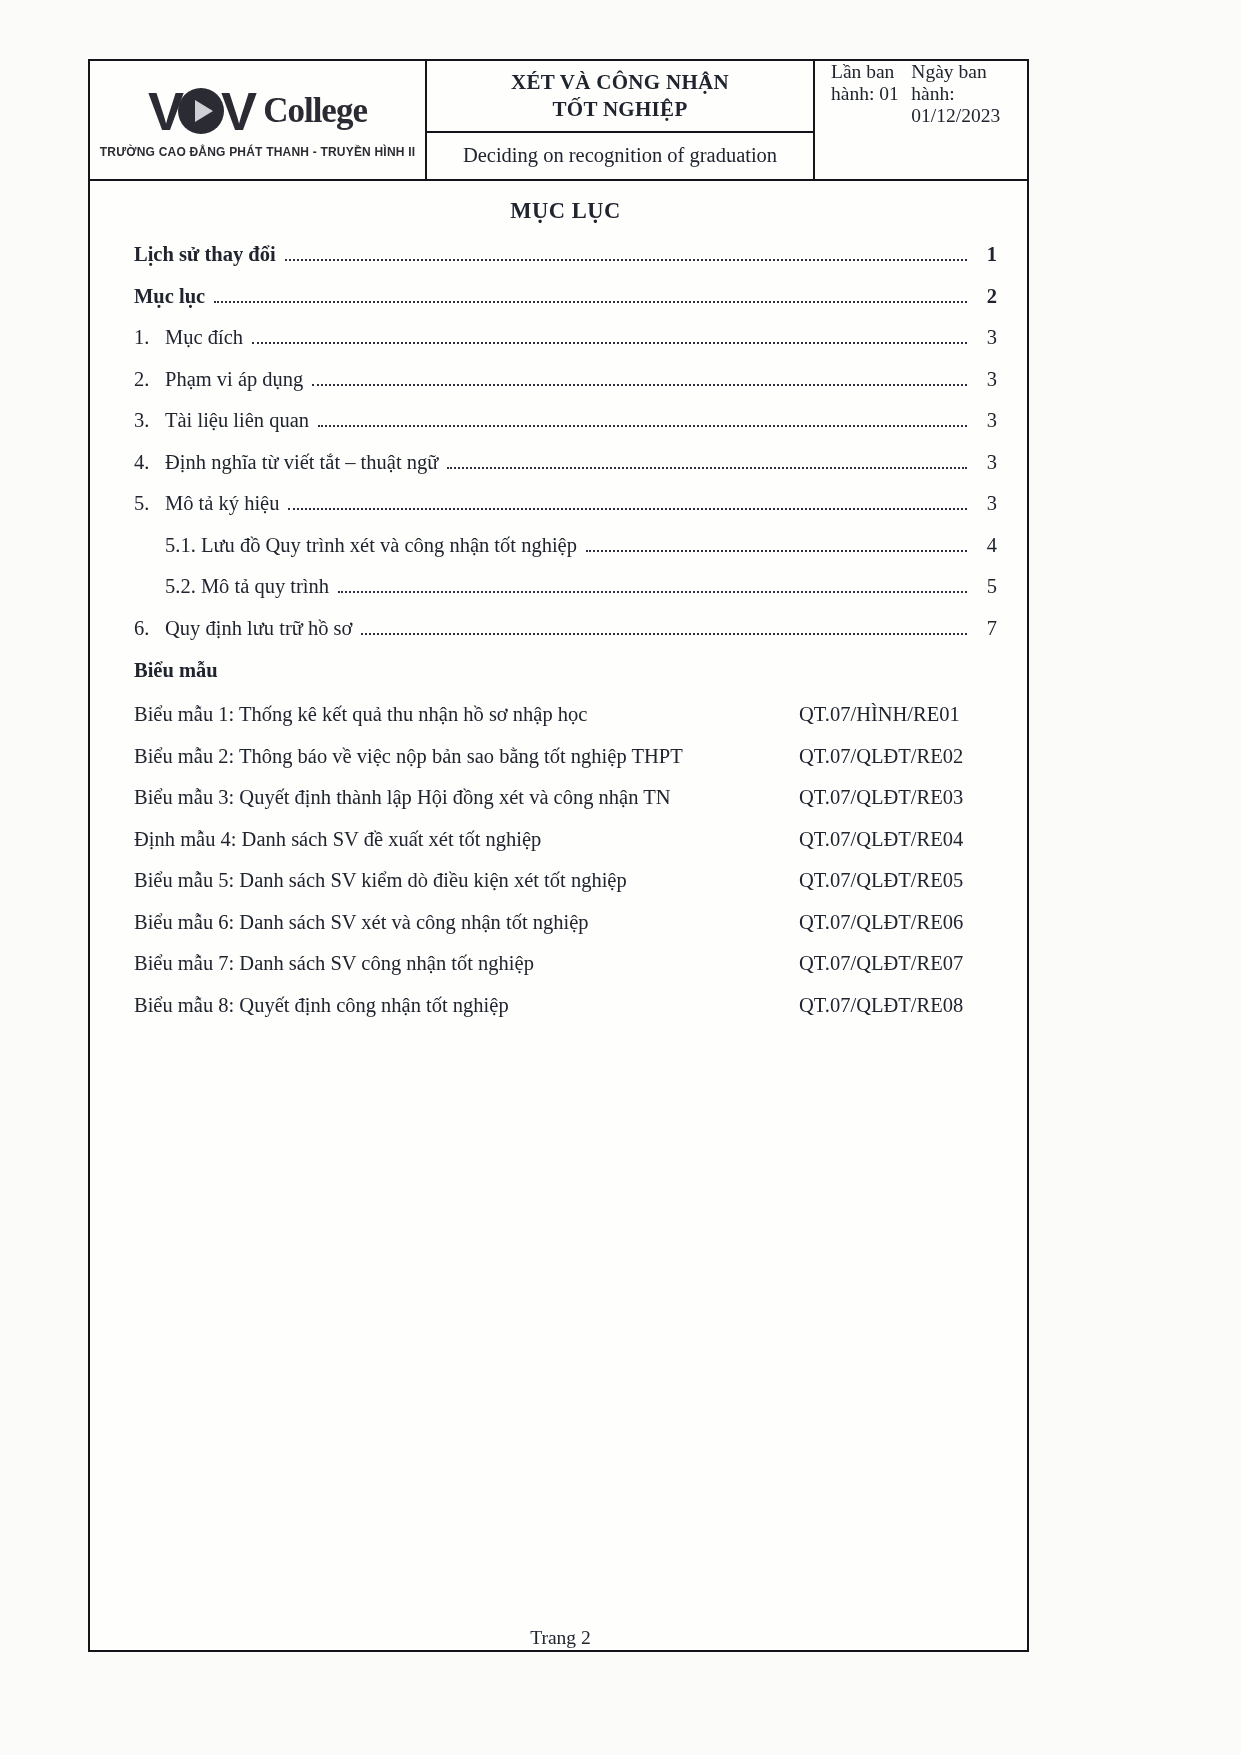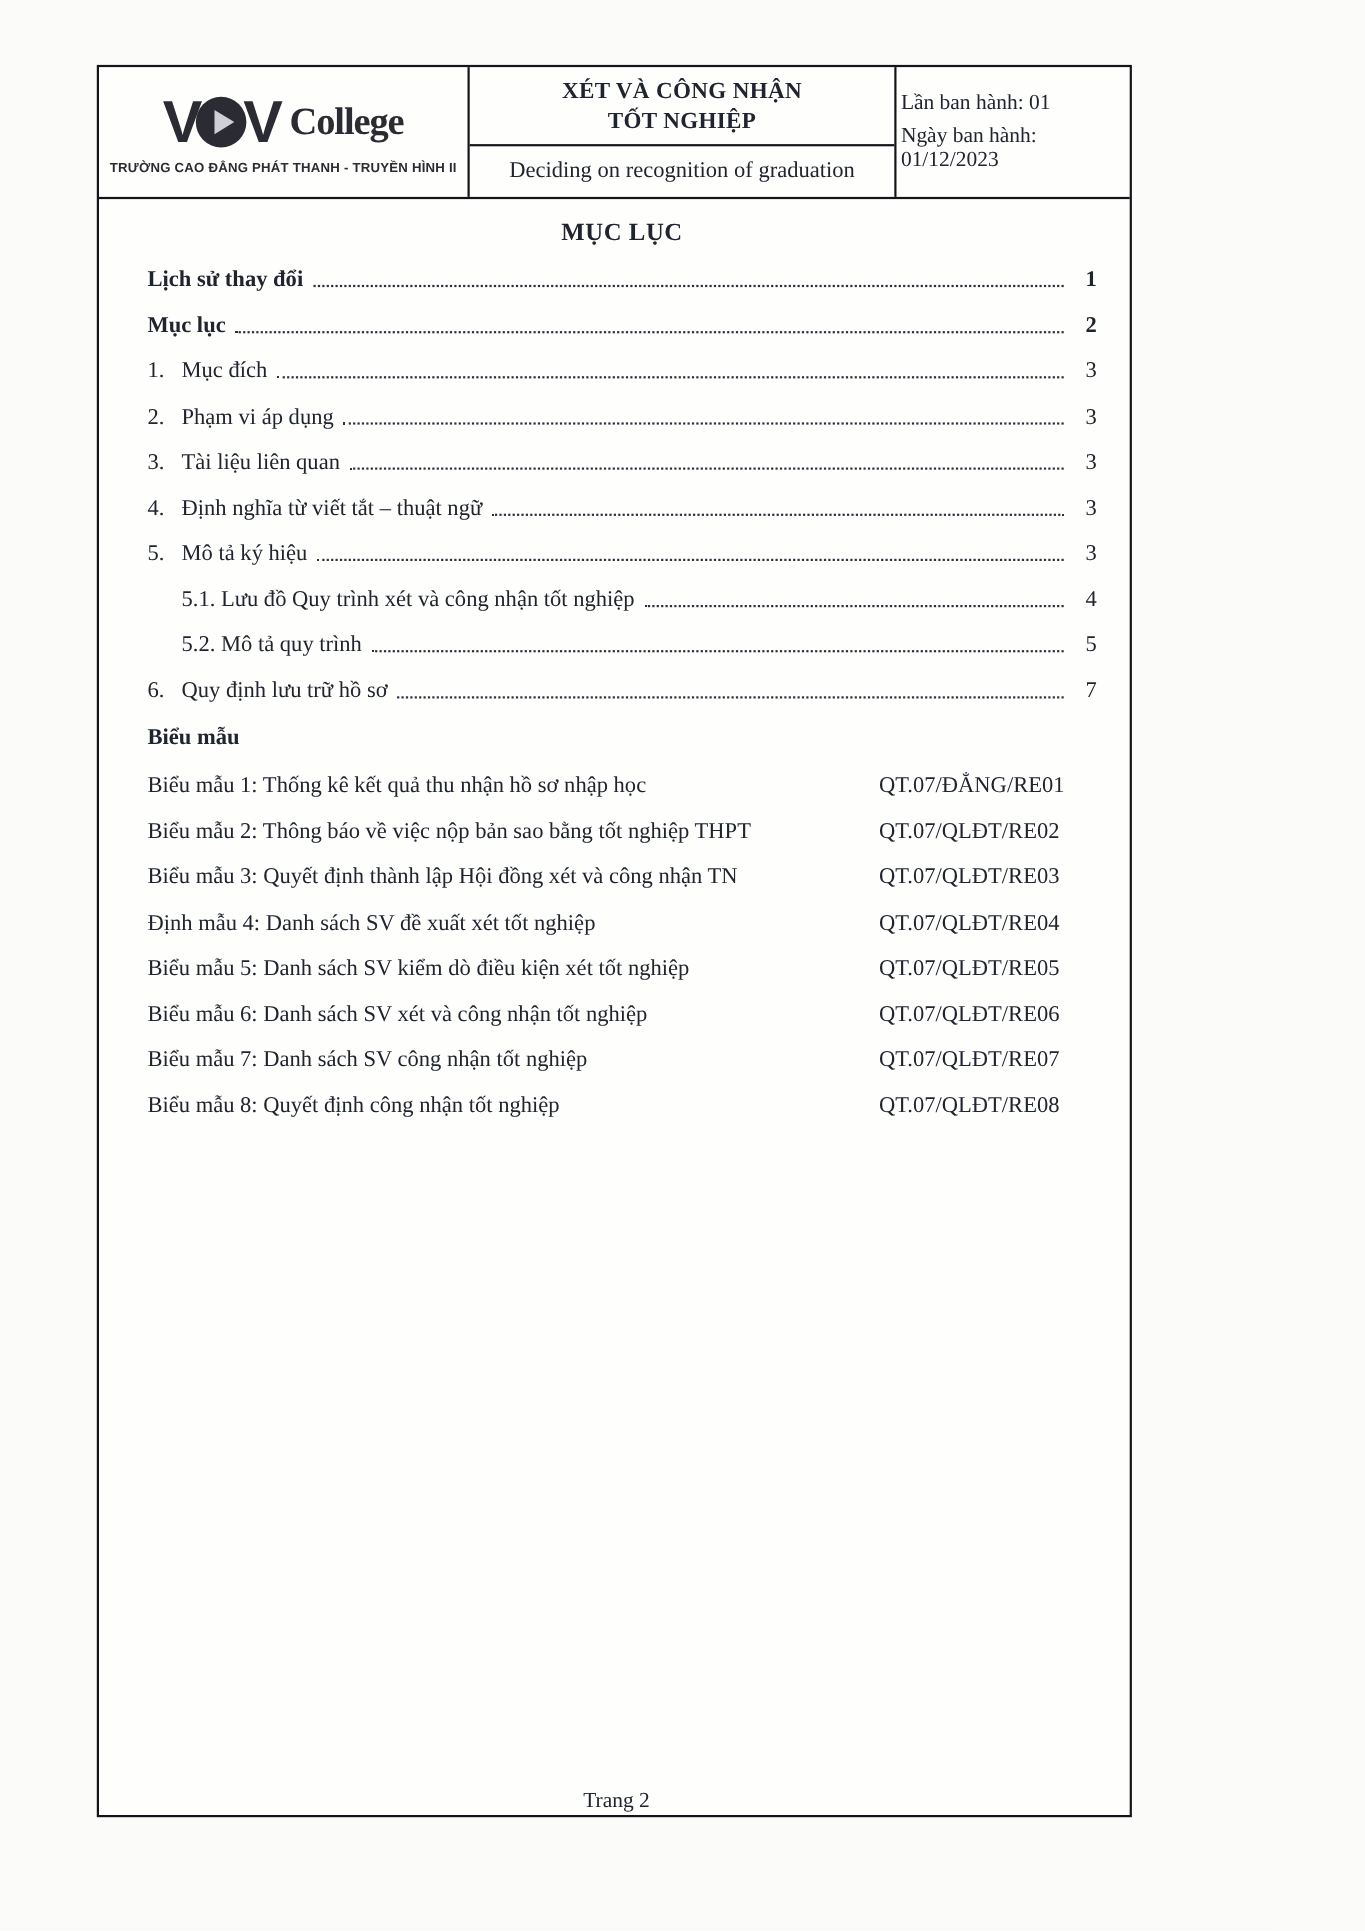--- a/index.html
+++ b/index.html
@@ -66,22 +66,22 @@
   .title-vi{
     flex:1.5;border-bottom:2.5px solid #14141b;
     display:flex;flex-direction:column;align-items:center;justify-content:center;
     font-weight:bold;font-size:21px;line-height:1.3;letter-spacing:.3px;
   }
   .title-en{
     flex:1;display:flex;align-items:center;justify-content:center;
     font-size:20.5px;
   }
   .info-cell{
-    display:flex;flex-direction:column;justify-content:center;
-    padding-left:4px;gap:8px;font-size:19.5px;
+    display:flex;flex-direction:row;justify-content:center;
+    padding-left:16px;gap:8px;font-size:19.5px;
   }
   
   .toc-area{padding:17px 30px 0 44px;}
   .muc-luc-heading{
     text-align:center;font-weight:bold;font-size:22.5px;
     letter-spacing:.5px;margin:0 0 20px 0;
   }
   .toc-row{
     display:flex;align-items:baseline;
     font-size:20.5px;line-height:21px;
@@ -204,21 +204,21 @@
           <span class="toc-num">6.</span>
           <span class="toc-label">Quy định lưu trữ hồ sơ</span>
           <span class="dots"></span>
           <span class="toc-page">7</span>
         </div>
       </div>
     <div class="forms-heading">Biểu mẫu</div>
     <div>
         <div class="form-row">
           <span class="form-label">Biểu mẫu 1: Thống kê kết quả thu nhận hồ sơ nhập học</span>
-          <span class="form-code">QT.07/ĐẲNG/RE01</span>
+          <span class="form-code">QT.07/HÌNH/RE01</span>
         </div>
         <div class="form-row">
           <span class="form-label">Biểu mẫu 2: Thông báo về việc nộp bản sao bằng tốt nghiệp THPT</span>
           <span class="form-code">QT.07/QLĐT/RE02</span>
         </div>
         <div class="form-row">
           <span class="form-label">Biểu mẫu 3: Quyết định thành lập Hội đồng xét và công nhận TN</span>
           <span class="form-code">QT.07/QLĐT/RE03</span>
         </div>
         <div class="form-row">

